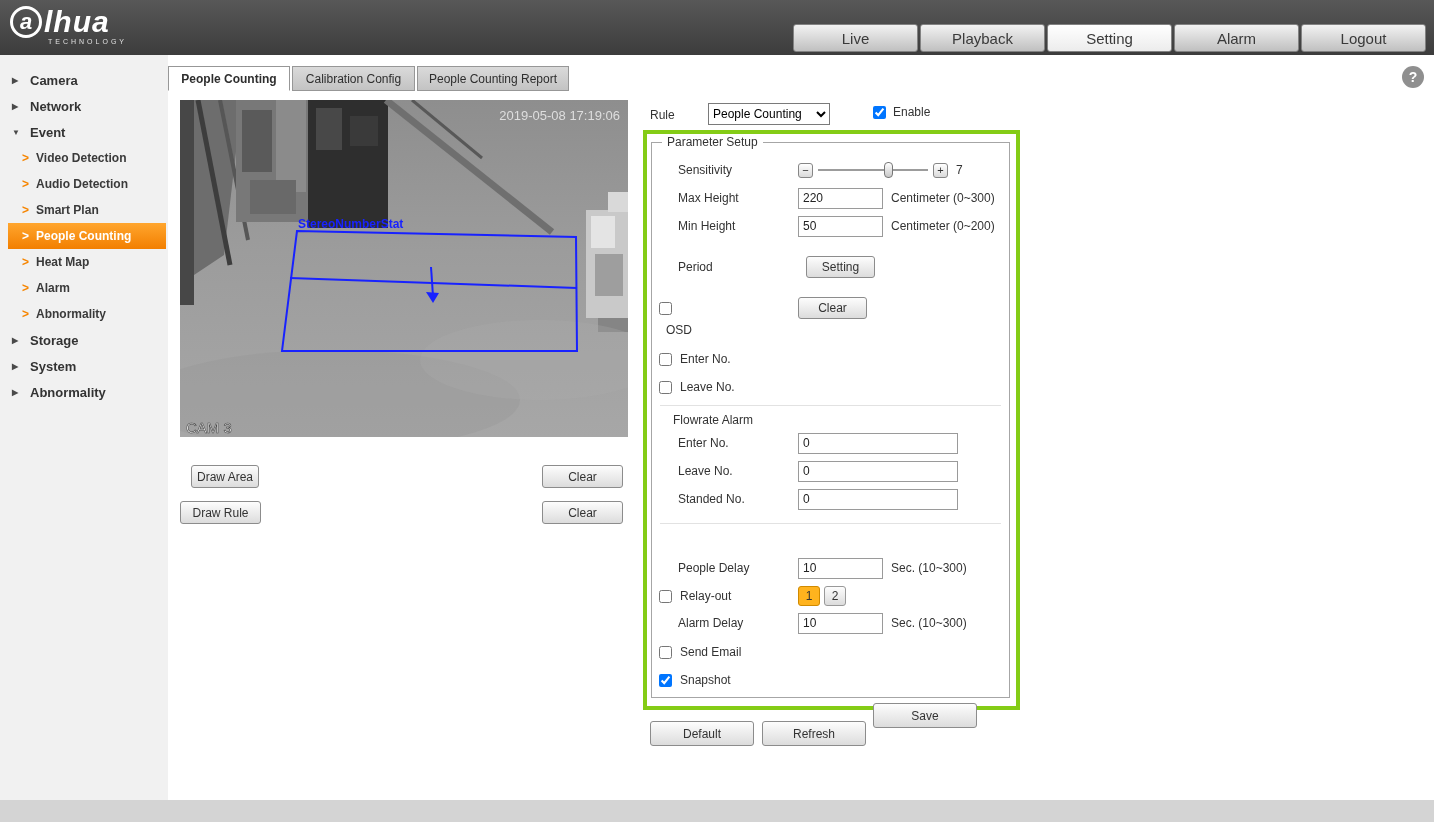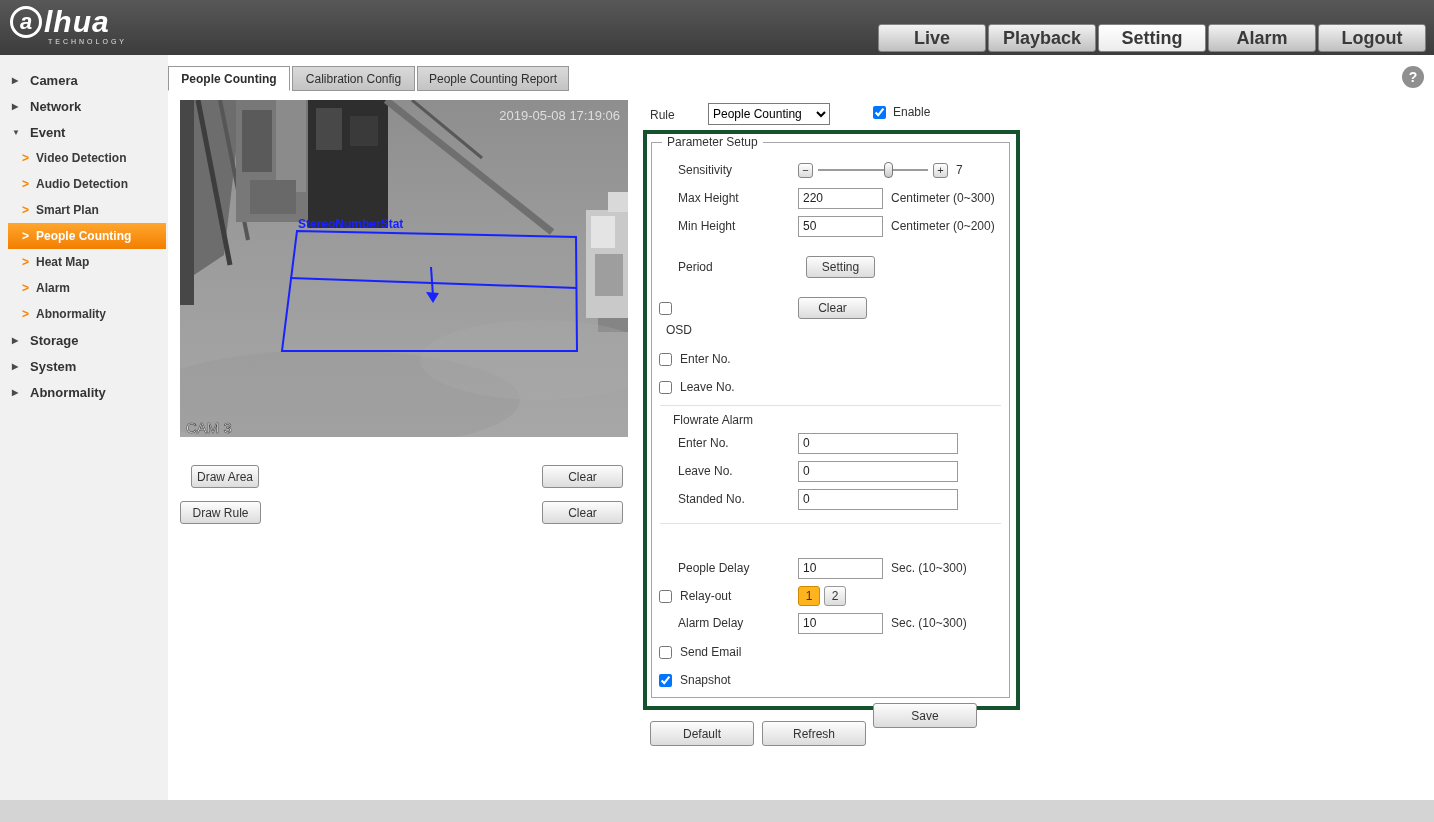--- a/index.html
+++ b/index.html
@@ -7,21 +7,21 @@
   body { font-family:"Liberation Sans", sans-serif; background:#d4d4d4; position:relative; overflow:hidden; color:#333; }
 
   
   .header { position:absolute; left:0; top:0; width:1434px; height:55px; background:linear-gradient(#585858,#3c3c3c); }
   .logo { position:absolute; left:10px; top:5px; color:#fff; }
   .logo-row { display:flex; align-items:center; }
   .logo-a { width:32px; height:32px; border:3px solid #fff; border-radius:50%; display:flex; align-items:center; justify-content:center; font-size:22px; font-weight:bold; font-style:italic; }
   .logo-rest { font-size:30px; font-weight:bold; font-style:italic; letter-spacing:1px; margin-left:2px; }
   .logo-sub { font-size:7px; letter-spacing:3px; color:#e0e0e0; margin-left:38px; margin-top:-1px; }
   .nav { position:absolute; right:8px; top:24px; display:flex; gap:2px; }
-  .nav-btn { width:108px; height:28px; background:linear-gradient(#f2f2f2,#c0c0c0); border:1px solid #828282; border-radius:3px; font-size:18px; font-weight:bold; color:#3a3a3a; display:flex; align-items:center; justify-content:center; cursor:pointer; }
+  .nav-btn { width:125px; height:28px; background:linear-gradient(#f2f2f2,#c0c0c0); border:1px solid #828282; border-radius:3px; font-size:15px; font-weight:normal; color:#3a3a3a; display:flex; align-items:center; justify-content:center; cursor:pointer; }
   .nav-btn.active { background:linear-gradient(#ffffff,#ececec); }
 
   
   .sidebar { position:absolute; left:0; top:55px; width:168px; height:745px; background:#f1f1f1; padding-top:12px; }
   .side-item { height:26px; display:flex; align-items:center; padding-left:12px; font-size:13px; font-weight:bold; color:#333; cursor:pointer; }
   .side-item .tri { font-size:8px; color:#4a4a4a; margin-right:8px; width:10px; }
   .side-sub { height:26px; display:flex; align-items:center; padding-left:22px; font-size:12px; font-weight:bold; color:#3a3a3a; cursor:pointer; }
   .side-sub .chev { color:#f68500; font-weight:bold; margin-right:7px; font-size:12px; }
   .side-sub.selected { background:linear-gradient(#ffa62e,#f27f00); color:#fff; margin-left:8px; margin-right:2px; padding-left:14px; }
   .side-sub.selected .chev { color:#fff; }
@@ -48,21 +48,21 @@
   .btn-draw-rule { position:absolute; left:12px; top:446px; width:81px; height:23px; }
   .btn-clear-rule { position:absolute; left:374px; top:446px; width:81px; height:23px; }
 
   
   .rule-label { position:absolute; left:482px; top:53px; font-size:12px; }
   .rule-select { position:absolute; left:540px; top:48px; width:122px; height:22px; font-size:12px; font-family:inherit; border:1px solid #7a7a7a; background:#fff; }
   .enable-wrap { position:absolute; left:705px; top:50px; display:flex; align-items:center; font-size:12px; }
   .enable-wrap input { margin-right:7px; }
 
   
-  .red-box { position:absolute; left:475px; top:75px; width:377px; height:580px; border:4px solid #14532d; }
+  .red-box { position:absolute; left:475px; top:75px; width:377px; height:580px; border:4px solid #84cc16; }
   .fieldset { position:absolute; left:4px; top:8px; width:359px; height:556px; border:1px solid #a6a6a6; font-size:12px; }
   .legend { position:absolute; left:10px; top:-8px; background:#fff; padding:0 5px; font-size:12px; color:#333; }
   .p-row { position:absolute; left:0; width:100%; height:28px; display:flex; align-items:center; }
   .p-row .lbl { margin-left:26px; width:120px; flex:none; }
   .chk-start { margin-left:7px; }
   .clbl { margin-left:8px; }
   .sep { position:absolute; left:8px; right:8px; height:1px; background:#e2e2e2; }
 
   
   .slider { display:flex; align-items:center; width:150px; }

